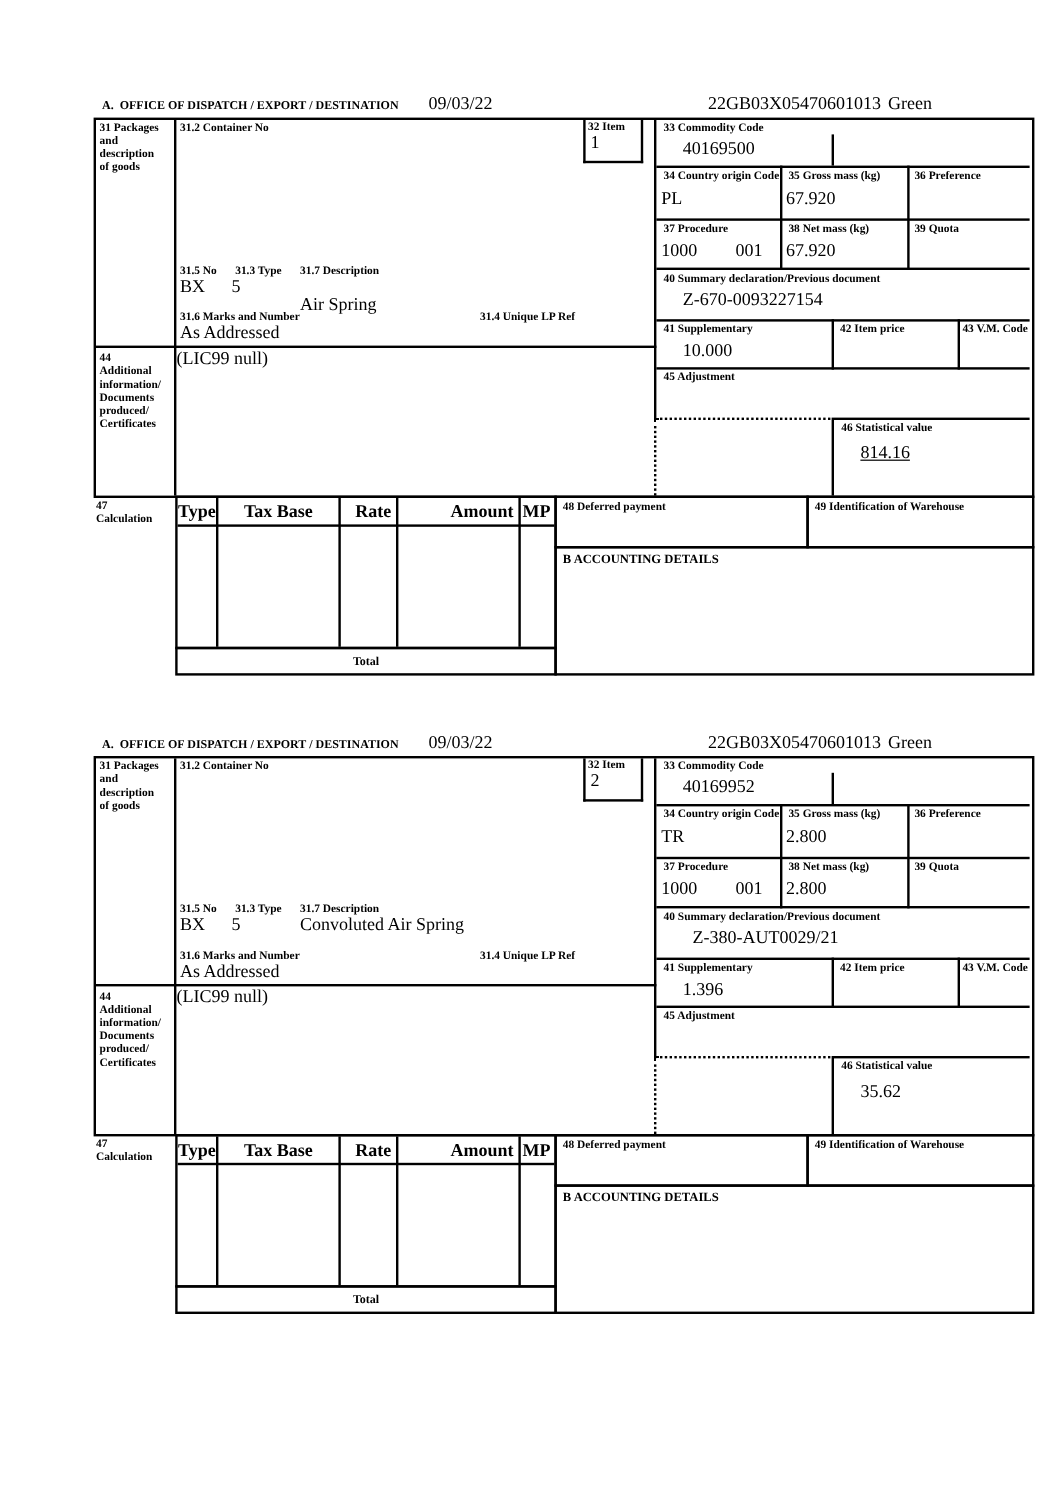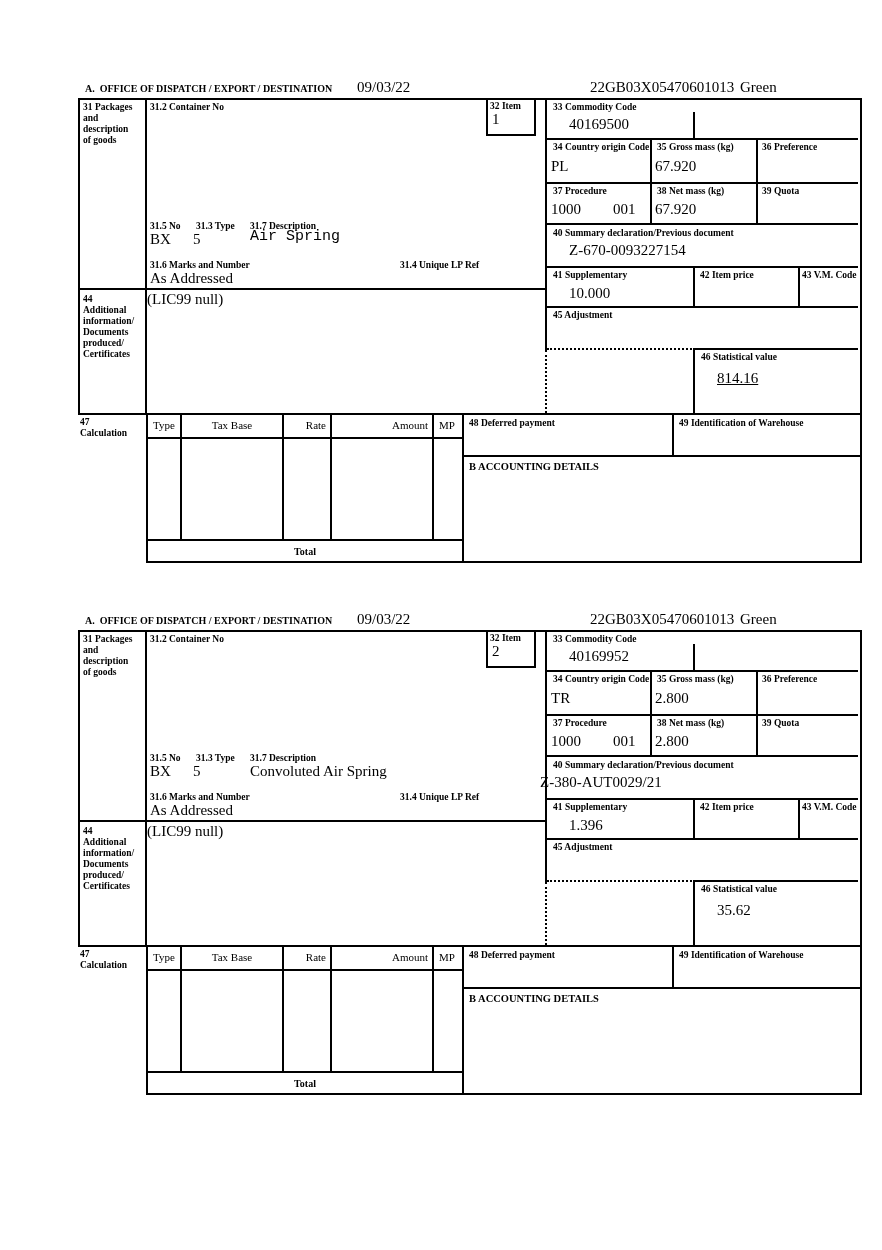--- a/index.html
+++ b/index.html
@@ -6,21 +6,21 @@
   body{width:882px;height:1250px;background:#fff;font-family:"Liberation Serif","DejaVu Serif",serif;color:#000;}
   #page{position:relative;width:882px;height:1250px;background:#fff;overflow:hidden;}
   .form{position:absolute;left:0;width:882px;height:520px;}
   .lbl{position:absolute;font-weight:bold;font-size:9.5px;line-height:11px;white-space:pre-line;}
   .val{position:absolute;font-size:15px;line-height:16px;white-space:pre;}
   .line{position:absolute;background:#000;}
   .dotv{position:absolute;width:0;border-left:2px dotted #000;}
   .doth{position:absolute;height:0;border-top:2px dotted #000;}
   .box{position:absolute;border:2px solid #000;box-sizing:border-box;background:transparent;}
   .office{position:absolute;font-weight:bold;font-size:10px;white-space:pre;}
-  .hcell{position:absolute;top:4px;font-weight:normal;font-size:11px;}
+  .hcell{position:absolute;top:4px;font-weight:bold;font-size:15px;}
   .acct{position:absolute;font-weight:bold;font-size:10.5px;}
   .totalbox{position:absolute;border:2px solid #000;box-sizing:border-box;text-align:center;font-weight:bold;font-size:10px;line-height:22px;}
 </style>
 </head>
 <body>
 
 <div id="page">
 
   <div class="form" style="top:76px;">
     <div class="office" style="left:85px;top:7px;">A.  OFFICE OF DISPATCH / EXPORT / DESTINATION</div>
@@ -46,21 +46,21 @@
 Documents
 produced/
 Certificates</div>
 
       <div class="lbl" style="left:70px;top:2px;">31.2 Container No</div>
       <div class="lbl" style="left:70px;top:121px;">31.5 No</div>
       <div class="lbl" style="left:116px;top:121px;">31.3 Type</div>
       <div class="lbl" style="left:170px;top:121px;">31.7 Description</div>
       <div class="val" style="left:70px;top:131px;">BX</div>
       <div class="val" style="left:113px;top:131px;">5</div>
-      <div class="val" style="left:170px;top:129px;font-family:Liberation Mono, monospace;">Air Spring</div>
+      <div class="val" style="left:170px;top:146px;">Air Spring</div>
       <div class="lbl" style="left:70px;top:160px;">31.6 Marks and Number</div>
       <div class="lbl" style="left:320px;top:160px;">31.4 Unique LP Ref</div>
       <div class="val" style="left:70px;top:170px;">As Addressed</div>
       <div class="val" style="left:67px;top:191px;">(LIC99 null)</div>
 
       <div style="position:absolute;left:406px;top:0;width:50px;height:36px;border:2px solid #000;border-top:none;box-sizing:border-box;">
         <div class="lbl" style="left:2px;top:1px;">32 Item</div>
         <div class="val" style="left:4px;top:11px;">1</div>
       </div>
 
@@ -188,21 +188,21 @@
       <div class="lbl" style="left:577px;top:42px;">35 Gross mass (kg)</div>
       <div class="val" style="left:575px;top:58px;">2.800</div>
       <div class="lbl" style="left:682px;top:42px;">36 Preference</div>
       <div class="lbl" style="left:473px;top:86px;">37 Procedure</div>
       <div class="val" style="left:471px;top:101px;">1000</div>
       <div class="val" style="left:533px;top:101px;">001</div>
       <div class="lbl" style="left:577px;top:86px;">38 Net mass (kg)</div>
       <div class="val" style="left:575px;top:101px;">2.800</div>
       <div class="lbl" style="left:682px;top:86px;">39 Quota</div>
       <div class="lbl" style="left:473px;top:128px;">40 Summary declaration/Previous document</div>
-      <div class="val" style="left:460px;top:142px;">Z-380-AUT0029/21</div>
+      <div class="val" style="left:497px;top:142px;">Z-380-AUT0029/21</div>
       <div class="lbl" style="left:473px;top:170px;">41 Supplementary</div>
       <div class="val" style="left:489px;top:185px;">1.396</div>
       <div class="lbl" style="left:620px;top:170px;">42 Item price</div>
       <div class="lbl" style="left:722px;top:170px;">43 V.M. Code</div>
       <div class="lbl" style="left:473px;top:210px;">45 Adjustment</div>
       <div class="lbl" style="left:621px;top:252px;">46 Statistical value</div>
       <div class="val" style="left:637px;top:270px;">35.62</div>
     </div>
 
     <div class="lbl" style="left:80px;top:341px;">47

